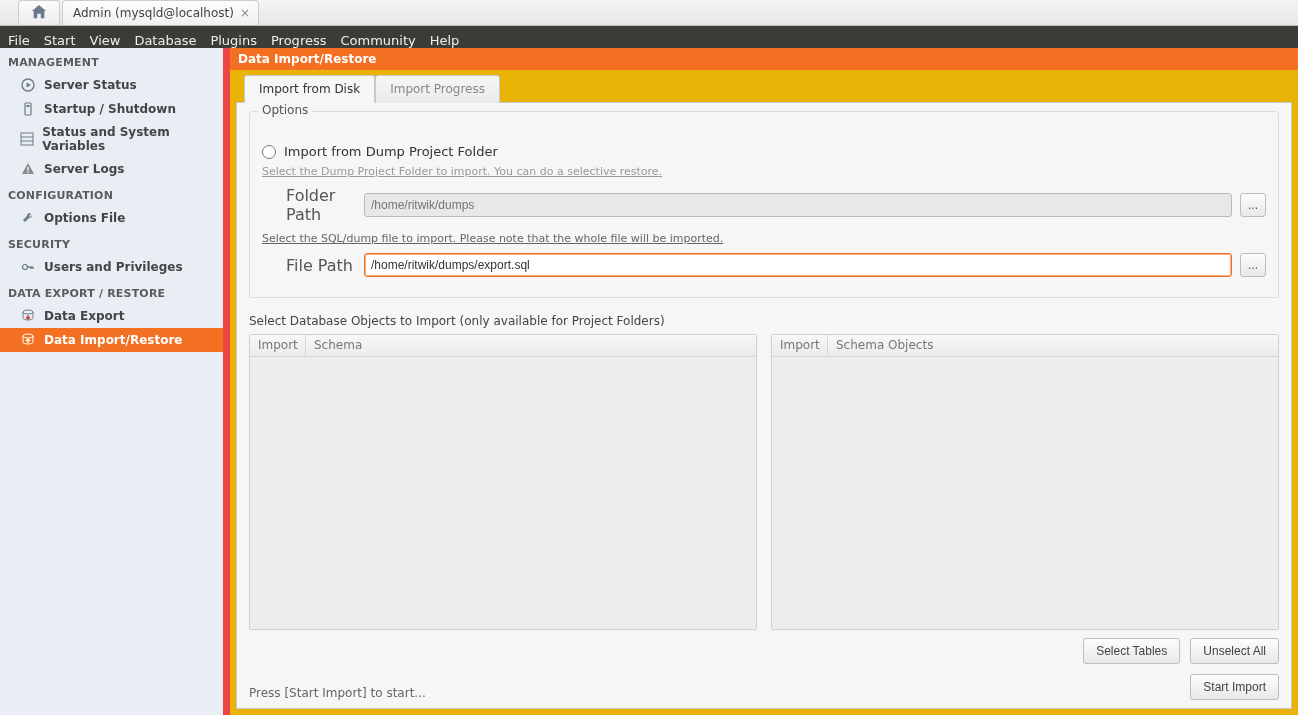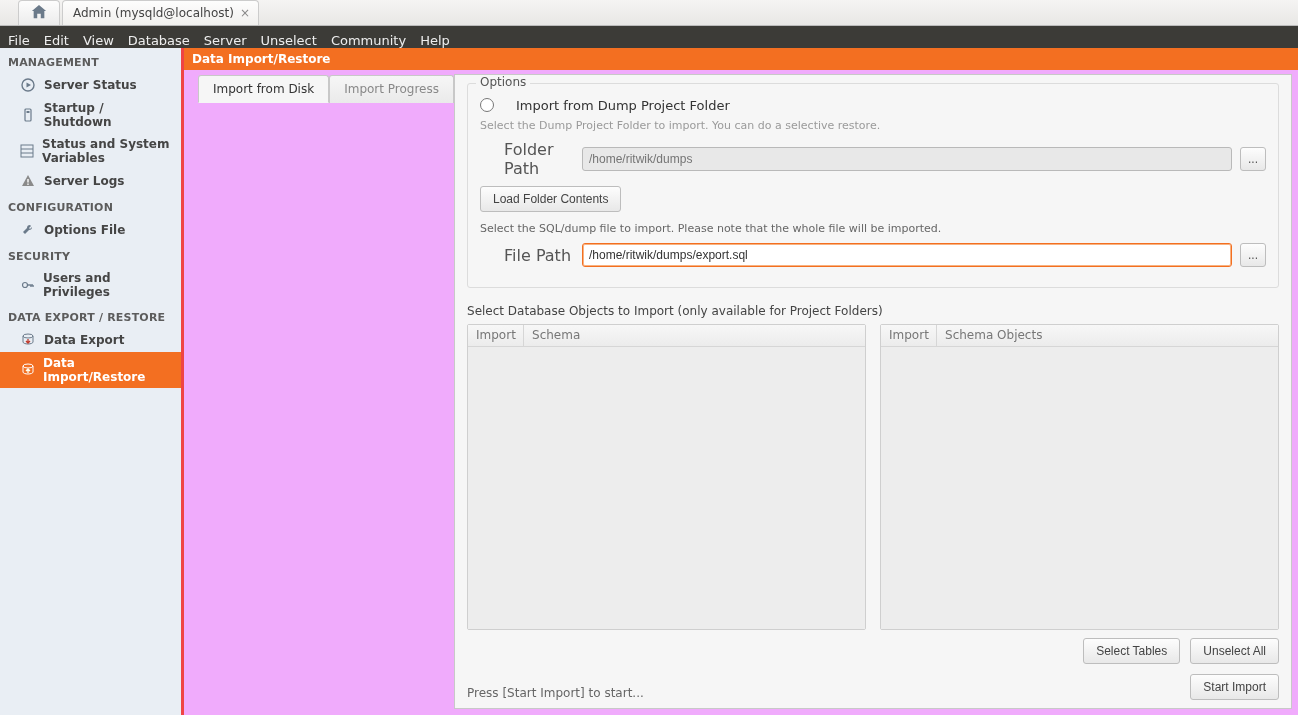--- a/index.html
+++ b/index.html
@@ -11,44 +11,44 @@
   .home-btn { width: 42px; display: flex; align-items: center; justify-content: center; border: 1px solid #ccc; border-bottom: none; border-top-left-radius: 4px; border-top-right-radius: 4px; background: linear-gradient(#fdfdfd,#ececec); margin-right: 2px; cursor: pointer; }
   .win-tab { display: flex; align-items: center; padding: 0 8px 0 10px; border: 1px solid #ccc; border-bottom: none; border-top-left-radius: 4px; border-top-right-radius: 4px; background: linear-gradient(#fdfdfd,#f1f0ee); font-size: 12px; color: #444; gap: 6px; }
   .win-tab .close-x { color: #888; font-size: 12px; cursor: pointer; }
 
   
   .menubar { height: 22px; background: #3c3b37; color: #eee; display: flex; align-items: flex-end; padding: 0 8px; gap: 14px; font-size: 13px; }
   .menubar span { cursor: pointer; }
 
   
   .split { flex: 1 1 auto; display: flex; min-height: 0; }
-  .sidebar { width: 184px; background: #e9eef4; border-right: 3px solid #ef4444; overflow-y: auto; padding-bottom: 18px; }
+  .sidebar { width: 230px; background: #e9eef4; border-right: 7px solid #ef4444; overflow-y: auto; padding-bottom: 18px; }
   .sb-header { font-size: 11px; font-weight: bold; color: #5c5c5c; letter-spacing: 0.2px; padding: 8px 8px 4px 8px; }
   .sb-item { display: flex; align-items: center; gap: 8px; padding: 4px 8px 4px 20px; font-size: 12px; font-weight: bold; color: #454545; cursor: pointer; }
   .sb-item .ic { width: 16px; height: 16px; display: inline-flex; align-items: center; justify-content: center; color: #6b7a8a; }
   .sb-item.active { background: #f36f21; color: #fff; }
   .sb-item.active .ic { color: #fff; }
 
   
   .content { flex: 1 1 auto; display: flex; flex-direction: column; min-width: 0; }
   .page-title { height: 22px; background: #f36f21; color: #fff; display: flex; align-items: center; padding: 0 8px; font-size: 12px; font-weight: bold; }
-  .content-body { flex: 1 1 auto; background: #f0abfc; padding: 4px 6px 6px 6px; display: flex; flex-direction: row; min-height: 0; }
+  .content-body { flex: 1 1 auto; background: #eab308; padding: 4px 6px 6px 6px; display: flex; flex-direction: column; min-height: 0; }
 
   
   .inner-tabs { display: flex; gap: 0; height: 28px; padding-left: 8px; }
   .inner-tab { padding: 6px 14px 0 14px; border: 1px solid #c8c8c8; border-bottom: none; border-top-left-radius: 3px; border-top-right-radius: 3px; background: linear-gradient(#f6f6f6,#eaeaea); color: #888; font-size: 12px; position: relative; top: 1px; cursor: pointer; }
   .inner-tab.active { background: #f6f6f6; color: #333; z-index: 2; border-bottom: 1px solid #f6f6f6; }
 
   .panel { flex: 1 1 auto; border: 1px solid #c8c8c8; background: #f6f6f6; border-top-left-radius: 0; padding: 8px 12px; display: flex; flex-direction: column; min-height: 0; }
   .options-box { border: 1px solid #dcdcdc; border-radius: 3px; padding: 10px 12px 12px 12px; margin-bottom: 10px; position: relative; background: #f6f6f6; }
   .options-box > .legend { position: absolute; top: -9px; left: 8px; background: #f6f6f6; padding: 0 4px; font-size: 12px; color: #555; }
 
-  .radio-row { display: flex; align-items: flex-start; gap: 22px; margin-top: 4px; }
+  .radio-row { display: flex; align-items: flex-end; gap: 8px; margin-top: 22px; }
   .radio-row label { font-size: 13px; color: #333; }
-  .help { font-size: 11px; color: #9a9a9a; margin: 6px 0 8px 0; }
+  .help { font-size: 11px; color: #9a9a9a; margin: 6px 0 8px 0; text-decoration: underline; }
 
   .path-row { display: flex; align-items: center; gap: 8px; margin-left: 24px; margin-bottom: 8px; }
   .path-row .plabel { font-size: 16px; color: #555; width: 70px; text-align: left; }
   .path-row input[type=text] { flex: 1 1 auto; height: 24px; border: 1px solid #b9b9b9; border-radius: 3px; padding: 2px 6px; font-size: 12px; background: #e8e8e8; color: #888; }
   .path-row input[type=text].active { background: #fff; color: #333; border: 1px solid #f36f21; box-shadow: inset 0 0 0 1px #f8b280; }
   .browse-btn { width: 26px; height: 24px; border: 1px solid #bdbdbd; border-radius: 3px; background: linear-gradient(#fdfdfd,#e8e8e8); cursor: pointer; font-size: 12px; color: #555; }
 
   .std-btn { height: 26px; border: 1px solid #bdbdbd; border-radius: 3px; background: linear-gradient(#fdfdfd,#e8e8e8); padding: 0 12px; font-size: 12px; color: #444; cursor: pointer; }
 
   .section-label { font-size: 12px; color: #444; margin: 6px 0; }
@@ -80,25 +80,25 @@
     </span>
   </div>
   <div class="win-tab">
     <span>Admin (mysqld@localhost)</span>
     <span class="close-x">×</span>
   </div>
 </div>
 
 <div class="menubar">
   <span>File</span>
-  <span>Edit</span>
+  <span>Start</span>
   <span>View</span>
   <span>Database</span>
-  <span>Server</span>
-  <span>Unselect</span>
+  <span>Plugins</span>
+  <span>Progress</span>
   <span>Community</span>
   <span>Help</span>
 </div>
 
 <div class="split">
 
   <div class="sidebar">
     <div class="sb-header">MANAGEMENT</div>
     <div class="sb-item">
       <span class="ic">
@@ -200,23 +200,20 @@
 
           <div class="radio-row">
             <input type="radio" name="importmode" style="">
             <label>Import from Dump Project Folder</label>
           </div>
           <div class="help">Select the Dump Project Folder to import. You can do a selective restore.</div>
           <div class="path-row">
             <span class="plabel">Folder Path</span>
             <input type="text" disabled="" placeholder="/home/ritwik/dumps" style="">
             <button class="browse-btn">...</button>
-          </div>
-          <div style="margin-left:0; margin-bottom:10px;">
-            <button class="std-btn">Load Folder Contents</button>
           </div>
 
           <div class="help" style="color:#666;">Select the SQL/dump file to import. Please note that the whole file will be imported.</div>
           <div class="path-row">
             <span class="plabel">File Path</span>
             <input type="text" class="active" value="/home/ritwik/dumps/export.sql" style="">
             <button class="browse-btn">...</button>
           </div>
         </div>
 

